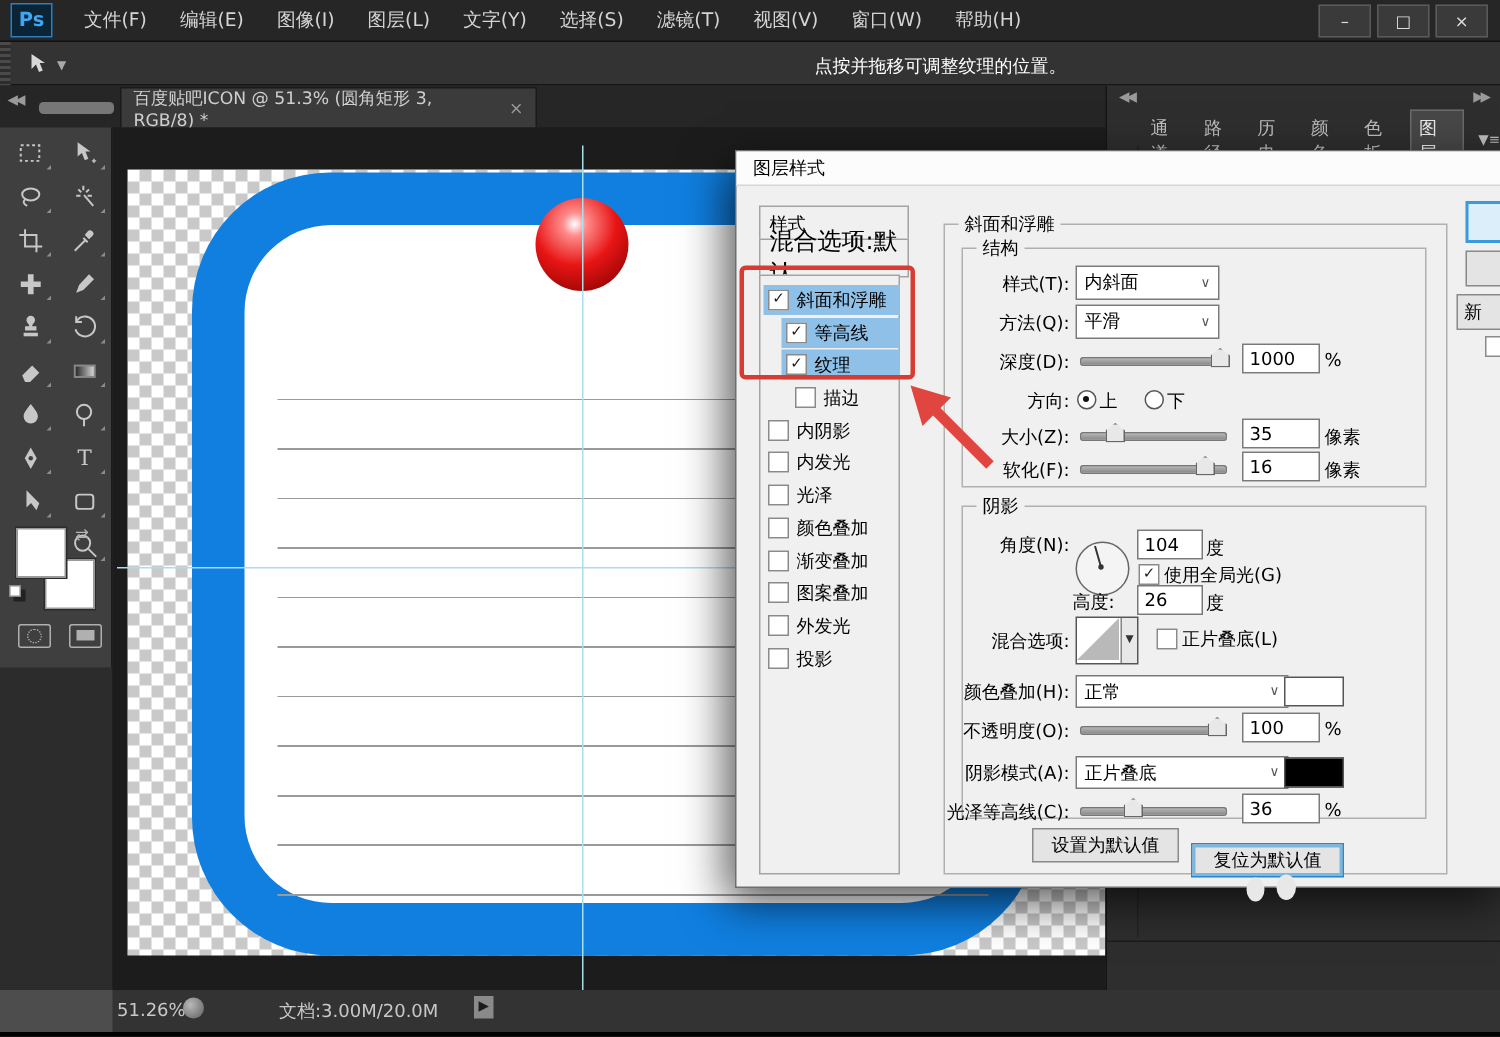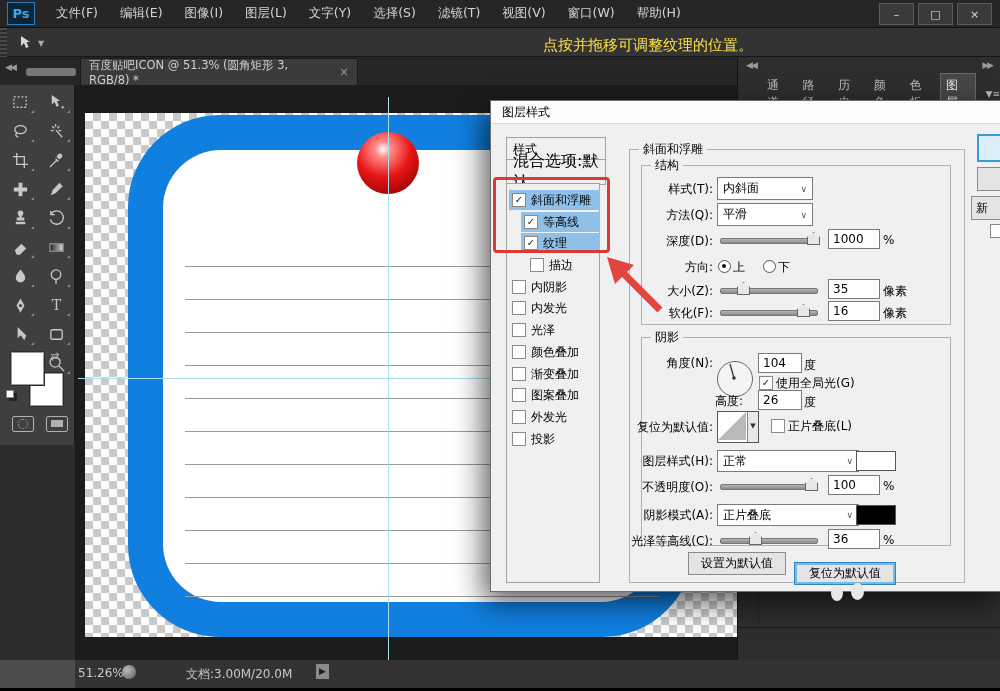--- a/index.html
+++ b/index.html
@@ -10,21 +10,21 @@
   .menubar{left:0;top:0;width:1000px;height:28px;background:#262626;border-bottom:1px solid #111;
            display:flex;align-items:center;color:#d4d4d4;font-size:12.5px}
   .pslogo{width:26px;height:21px;margin:0 10px 0 7px;background:#0c2536;border:1px solid #2f7fbe;
           color:#3fa6f2;font-weight:bold;font-size:13px;display:flex;align-items:center;justify-content:center}
   .menu-item{padding:4px 11px;cursor:default}
   .winbtns{position:absolute;right:8px;top:3px;display:flex;gap:4px}
   .winbtn{width:33px;height:20px;background:#3a3a3a;border:1px solid #5a5a5a;color:#ddd;
           font-size:11px;display:flex;align-items:center;justify-content:center}
   .optbar{left:0;top:28px;width:1000px;height:29px;background:#333333;border-bottom:1px solid #161616}
   .grip{left:0;top:28px;width:7px;height:29px;background:repeating-linear-gradient(to bottom,#4a4a4a 0 2px,#2c2c2c 2px 4px)}
-  .hint{color:#fde047;font-size:15px}
+  .hint{color:#ffffff;font-size:12px}
   .tabbar{left:0;top:57px;width:1000px;height:28px;background:#262626}
   .doctab{left:80px;top:58px;width:278px;height:27px;background:#3b3b3b;border:1px solid #1a1a1a;border-bottom:none;
           color:#cfcfcf;font-size:11.5px;display:flex;align-items:center;padding:0 8px;gap:8px}
   .collapse{color:#9a9a9a;font-size:9px;letter-spacing:-2px}
   
   .toolbar{left:0;top:85px;width:75px;height:360px;background:#3f3f3f;border-right:1px solid #1a1a1a}
   .tools{left:2px;top:88px;width:72px;display:grid;grid-template-columns:36px 36px;grid-auto-rows:29px}
   .tool{position:relative;display:flex;align-items:center;justify-content:center}
   .tool::after{content:"";position:absolute;right:4px;bottom:4px;border-left:3px solid transparent;border-bottom:3px solid #8d8d8d}
   .tool svg{width:19px;height:19px;stroke:#c7c7c7;fill:none;stroke-width:1.4}
@@ -406,31 +406,31 @@
       </svg>
   </div>
   <div class="inp" style="left:267px;top:252px;width:34px">104</div>
   <div class="unit" style="left:313px;top:256px">度</div>
   <span class="cb" style="position:absolute;left:268px;top:275px">✓</span>
   <div class="unit" style="left:285px;top:274px">使用全局光(G)</div>
   <div class="unit" style="left:224px;top:292px">高度:</div>
   <div class="inp" style="left:267px;top:289px;width:34px">26</div>
   <div class="unit" style="left:313px;top:293px">度</div>
 
-  <div class="lbl" style="left:138px;top:318px">复位为默认值:</div>
+  <div class="lbl" style="left:138px;top:318px">混合选项:</div>
   <div style="position:absolute;left:226px;top:310px;width:40px;height:30px;border:1px solid #555;background:#fff">
     <svg width="28" height="28">
         <polygon points="0,28 28,28 28,0" fill="#b9b9b9"></polygon>
       </svg>
     <div style="position:absolute;right:0;top:0;width:10px;height:100%;border-left:1px solid #888;background:#e8e8e8;font-size:7px;color:#333;text-align:center;line-height:28px">▼</div>
   </div>
   <span class="cb" style="position:absolute;left:280px;top:318px"></span>
   <div class="unit" style="left:297px;top:317px">正片叠底(L)</div>
 
-  <div class="lbl" style="left:138px;top:352px">图层样式(H):</div>
+  <div class="lbl" style="left:138px;top:352px">颜色叠加(H):</div>
   <div class="dd" style="left:226px;top:349px;width:130px;height:20px">
     <span>正常</span>
       <span class="chev">∨</span>
   </div>
   <div class="colorswatch" style="left:365px;top:350px;width:38px;height:18px;background:#ffffff"></div>
 
   <div class="lbl" style="left:138px;top:378px">不透明度(O):</div>
   <div class="track" style="left:229px;top:383px;width:96px"></div>
   <div class="thumb" style="left:314px;top:377px"></div>
   <div class="inp" style="left:337px;top:374px;width:42px">100</div>

